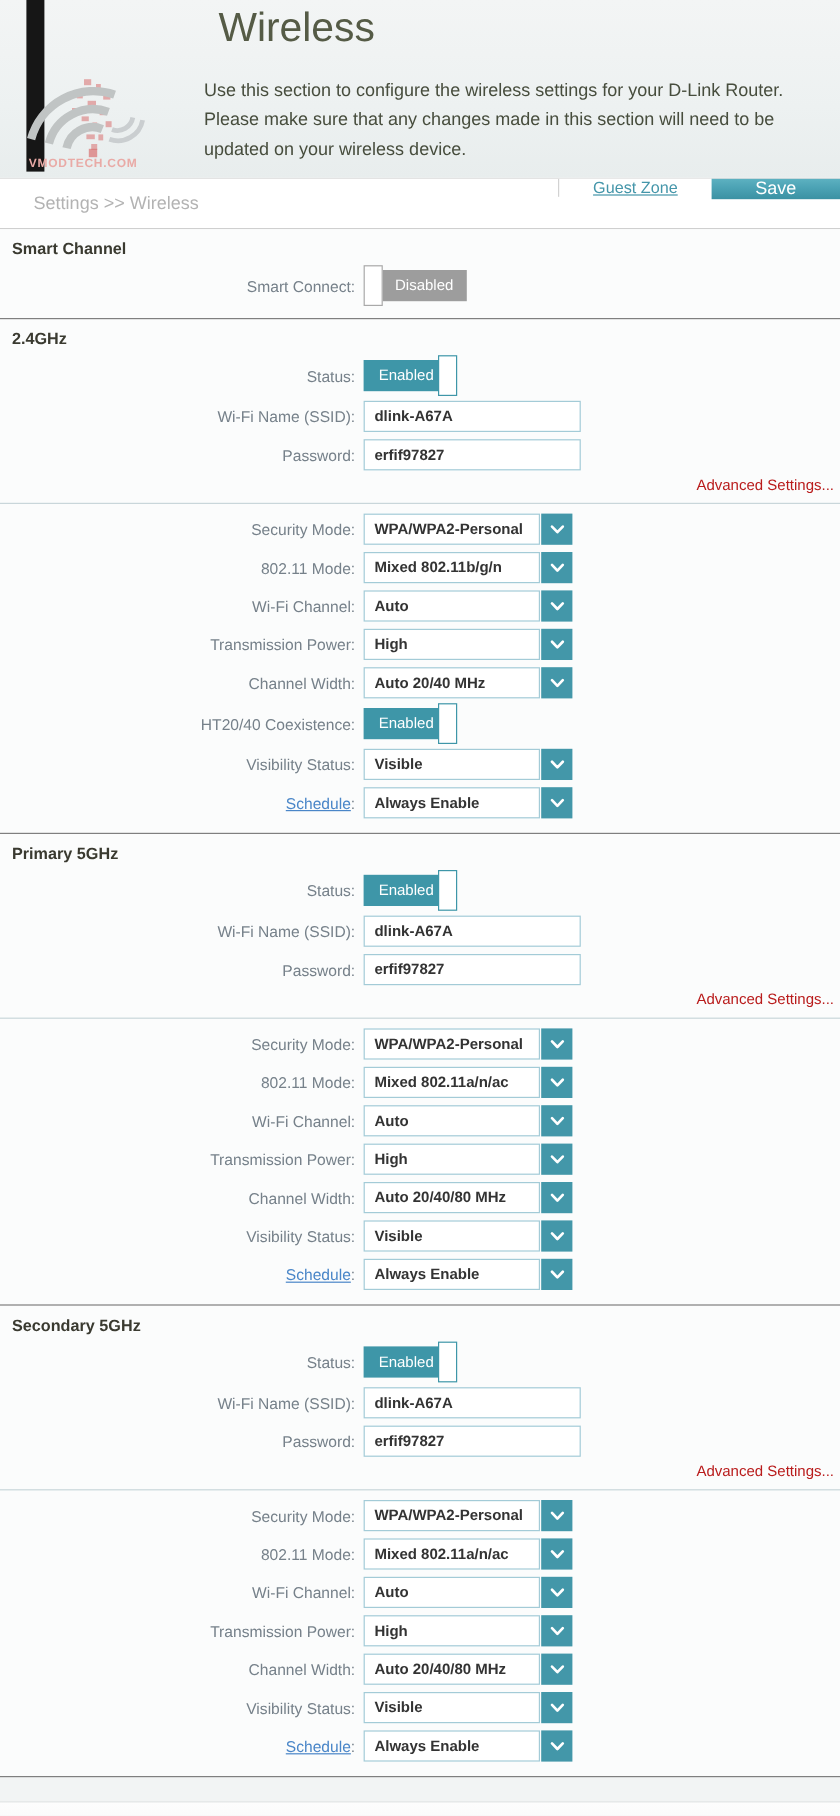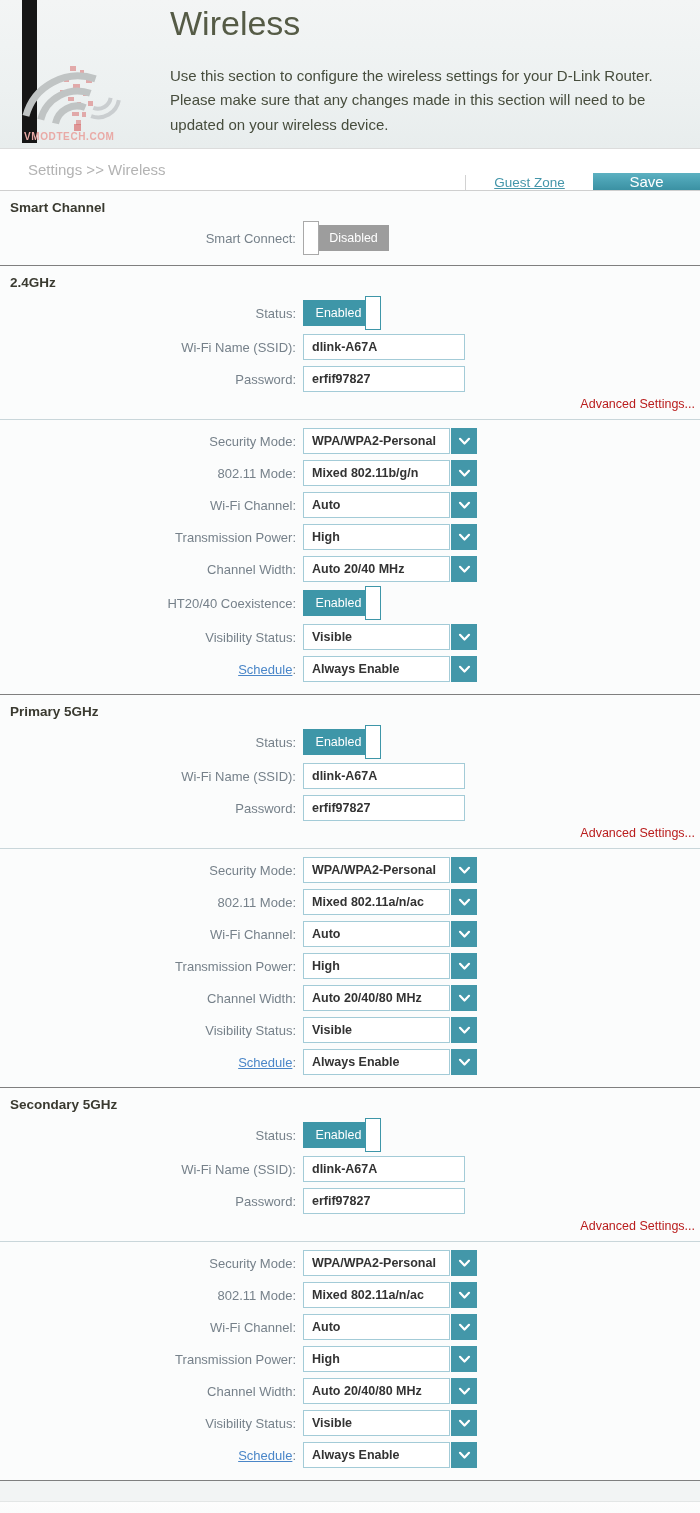--- a/index.html
+++ b/index.html
@@ -8,40 +8,40 @@
   body {
     width:700px; height:1513px; overflow:hidden;
     font-family:"Liberation Sans", sans-serif;
     background:#fafbfb; position:relative;
   }
   
   .header { position:relative; height:148px; background:linear-gradient(180deg,#f3f5f5 0%,#edf1f1 60%,#e8eded 100%); }
   .black-strip { position:absolute; left:22px; top:0; width:15px; height:143px; background:#161616; }
   .logo { position:absolute; left:20px; top:44px; width:118px; height:100px; }
   .logo .wm-text { position:absolute; left:4px; bottom:2px; font-size:10px; font-weight:bold; color:#e9aaa6; letter-spacing:.6px; }
-  .page-title { position:absolute; left:170px; top:4px; font-size:34px; font-weight:400; color:#555b46; }
+  .page-title { position:absolute; left:182px; top:4px; font-size:34px; font-weight:400; color:#555b46; }
   .page-desc { position:absolute; left:170px; top:64px; width:516px; font-size:15px; line-height:1.62; color:#474d3d; }
   
-  .crumb-bar { height:43px; background:#fff; border-top:1px solid #dcdcdc; border-bottom:1px solid #cfcfcf; display:flex; align-items:flex-end; }
+  .crumb-bar { height:43px; background:#fff; border-top:1px solid #dcdcdc; border-bottom:1px solid #cfcfcf; display:flex; align-items:flex-start; }
   .crumb-text { flex:1; line-height:41px; padding-left:28px; font-size:15px; color:#b3b3b3; }
   .guest-zone { width:128px; border-left:1px solid #d2d2d2; background:#fff; display:flex; align-items:center; justify-content:center; }
   .guest-zone a { color:#4596aa; font-size:13.5px; text-decoration:underline; cursor:pointer; }
   .save-btn { width:107px; border:none; cursor:pointer; color:#fff; font-size:15px; font-family:inherit;
     background:linear-gradient(180deg,#5db1c1 0%,#4ba2b4 45%,#3b91a3 100%); }
   
   #main { background:#fbfcfc; }
   .section { padding:2px 0 8px; }
   .section + .section { border-top:1px solid #7f7f7f; }
   .sec-heading { margin:7px 0 6px 10px; font-size:13.5px; font-weight:bold; color:#3a3a30; }
   .row { display:flex; align-items:center; margin:2px 0; min-height:30px; }
   .lbl { width:300px; flex:none; text-align:right; padding-right:4px; font-size:13px; color:#76818a; }
   .lbl a { color:#4a86c8; text-decoration:underline; cursor:pointer; }
   .ctrl { margin-left:3px; display:flex; align-items:center; }
   
-  input.txt { width:162px; height:26px; border:1px solid #a3cbd7; background:#fff; padding:0 8px;
+  input.txt { width:181px; height:26px; border:1px solid #a3cbd7; background:#fff; padding:0 8px;
     font-size:12.5px; font-weight:bold; color:#333; font-family:inherit; }
   
   .select { display:flex; height:26px; cursor:pointer; }
   .sel-val { width:147px; border:1px solid #a3cbd7; background:#fff; line-height:24px; padding:0 8px;
     font-size:12.5px; font-weight:bold; color:#333; white-space:nowrap; overflow:hidden; }
   .sel-btn { width:26px; height:26px; margin-left:1px; background:#4397a9; display:flex; align-items:center; justify-content:center; }
   
   .toggle { position:relative; height:34px; display:flex; align-items:center; cursor:pointer; }
   .toggle .track { display:inline-block; height:26px; line-height:26px; width:71px; text-align:center; color:#fff; font-size:12.5px; }
   .toggle.on .track { background:#3e96a8; }

